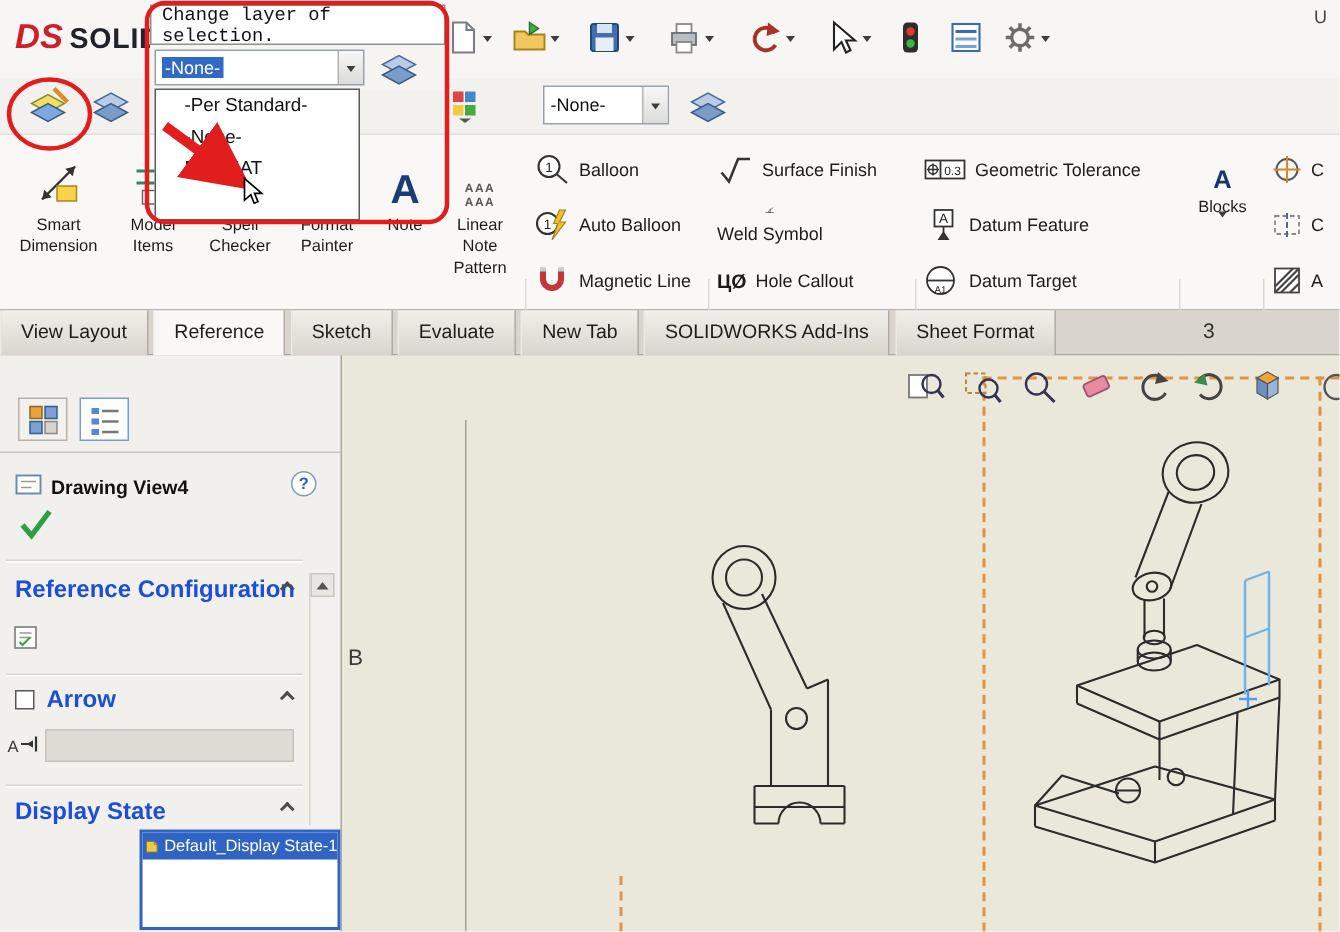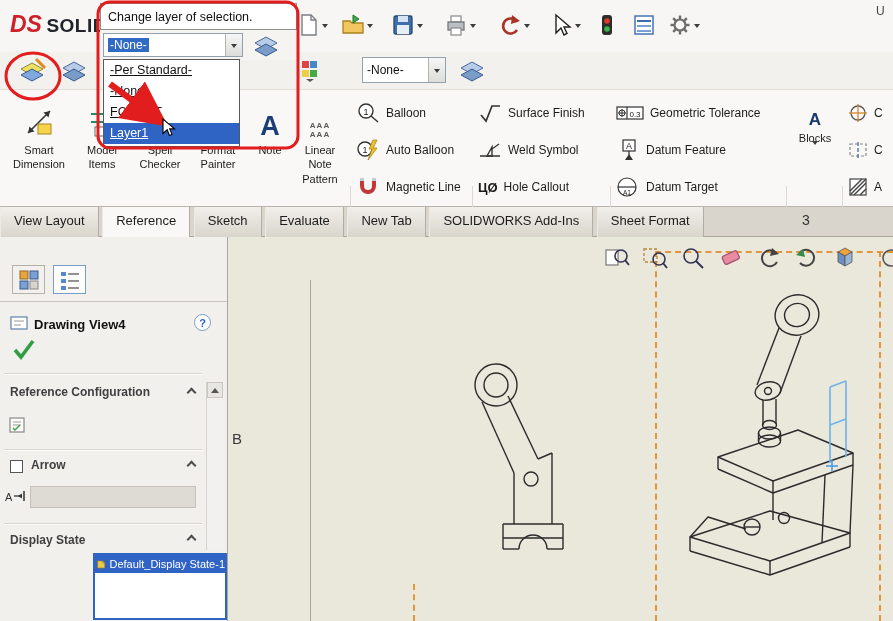--- a/index.html
+++ b/index.html
@@ -38,45 +38,45 @@
 .tab.active{background:#f9f8f6;}
 #zone3{position:absolute;left:802px;top:5px;font-size:14px;color:#2f2f2f;}
 
 #panel{position:absolute;left:0;top:237px;width:228px;height:384px;background:#f1f0ed;border-right:1px solid #aaa69d;font-size:12px;}
 .pmtab{position:absolute;top:28px;width:33px;height:29px;background:#f3f1ee;border:1px solid #b5b1a8;display:flex;align-items:center;justify-content:center;}
 .pmtab.active{background:#fdfdfc;border-color:#7a9cc8;}
 #pm-div{position:absolute;left:0;top:64px;width:227px;height:1px;background:#c8c4bc;}
 #pm-title{position:absolute;left:34px;top:80px;font-weight:bold;font-size:13px;color:#111;}
 #pm-help{position:absolute;left:194px;top:77px;width:17px;height:17px;border:1.5px solid #7a9cc4;border-radius:50%;background:#fff;color:#2a62c9;font-weight:bold;font-size:11px;display:flex;align-items:center;justify-content:center;}
 .etch{position:absolute;left:4px;width:198px;height:2px;border-top:1px solid #d8d5cf;border-bottom:1px solid #fdfdfc;}
-.sect-lbl{font-weight:bold;font-size:12px;color:#404040;}
+.sect-lbl{font-weight:bold;font-size:16px;color:#1d4ed8;}
 .chev{display:inline-block;width:7px;height:7px;border-left:2px solid #4c4c4c;border-top:2px solid #4c4c4c;transform:rotate(45deg);}
 .cbx{display:inline-block;width:13px;height:13px;background:#fff;border:1px solid #555;}
 .dis-input{position:absolute;background:#dedbd5;border:1px solid #c6c2bb;height:22px;}
 #pm-scroll{position:absolute;left:206px;top:145px;width:17px;height:168px;background:#f2f1ef;border-left:1px solid #d6d3cd;}
 .scroll-up{width:16px;height:16px;background:#e8e6e2;border:1px solid #c9c6c0;display:flex;align-items:center;justify-content:center;}
 .tri-up{width:0;height:0;border:4px solid transparent;border-bottom:5px solid #555;margin-top:-4px;}
 #ds-list{position:absolute;left:93px;top:316px;width:134px;height:67px;background:#fff;border:2px solid #2f63c4;}
 .ds-item{display:flex;align-items:center;gap:4px;height:18px;font-size:11px;padding-left:2px;white-space:nowrap;overflow:hidden;}
 .ds-item.selected{background:#2f63c4;color:#fff;}
 
 #canvas-bg{position:absolute;left:228px;top:237px;width:665px;height:384px;background:#eae7db;}
 #zoneB{position:absolute;left:232px;top:430px;font-size:15px;color:#3a3a3a;}
 #zline{position:absolute;left:310px;top:280px;width:1px;height:341px;background:#a8a593;}
 .dash-v{position:absolute;border-left:2px dashed #e2953f;width:0;}
 .dash-h{position:absolute;border-top:2px dashed #e2953f;height:0;}
 #hud{position:absolute;left:604px;top:246px;display:flex;gap:12px;}
 #hud > div{width:26px;height:24px;display:flex;align-items:center;justify-content:center;}
 
-#popup-tooltip{position:absolute;left:100px;top:3px;width:197px;height:27px;background:#fff;border:1px solid #8f8f8f;font-size:12.5px;color:#111;display:flex;align-items:center;padding-left:7px;z-index:40;}
+#popup-tooltip{position:absolute;left:100px;top:3px;width:197px;height:27px;background:#fff;border:1px solid #8f8f8f;font-size:12.5px;color:#111;display:flex;align-items:center;padding-left:7px;z-index:40;font-family:Liberation Mono, monospace;}
 #popup-strip{position:absolute;left:100px;top:30px;width:197px;height:30px;background:#f6f4f1;z-index:39;}
 #popup-combo{position:absolute;left:103px;top:33px;width:140px;height:24px;z-index:41;}
 #popup-licon{position:absolute;left:252px;top:33px;z-index:41;}
 #popup-list{position:absolute;left:103px;top:59px;width:137px;height:88px;background:#fff;border:1px solid #5a5a5a;z-index:41;font-size:12.5px;}
-.pl-item{height:21px;line-height:21px;padding-left:6px;color:#111;white-space:nowrap;text-decoration:underline;}
+.pl-item{height:21px;line-height:21px;padding-left:19px;color:#111;white-space:nowrap;}
 .pl-item.hl{background:#2f63c4;color:#fff;}
 #cursor{position:absolute;left:162px;top:118px;z-index:65;}
 #redink{position:absolute;left:0;top:0;z-index:60;pointer-events:none;}
 </style>
 </head>
 <body>
 
 <div id="app">
 
   <div id="topbar">
@@ -283,21 +283,21 @@
     </div>
 
     <div class="vsep" style="left:472px;"></div>
 
     <div class="smallitem" style="left:478px;top:10px;">
       <svg width="24" height="22" viewBox="0 0 24 22">
           <polyline points="3,13 8,19 14,4 22,4" fill="none" stroke="#333" stroke-width="1.7"></polyline>
         </svg>
       <span>Surface Finish</span>
     </div>
-    <div class="smallitem" style="left:478px;top:47px;">
+    <div class="smallitem" style="left:478px;top:47px;flex-direction:column;">
       <svg width="24" height="22" viewBox="0 0 24 22">
           <line x1="2" y1="17" x2="22" y2="17" stroke="#333" stroke-width="1.5"></line>
           <path d="M9,17 L14,8 L14,17 Z" fill="none" stroke="#333" stroke-width="1.4"></path>
           <line x1="14" y1="10" x2="21" y2="5" stroke="#333" stroke-width="1.3"></line>
         </svg>
       <span>Weld Symbol</span>
     </div>
     <div class="smallitem" style="left:478px;top:84px;">
       <span class="holeco">ЦØ</span>
       <span>Hole Callout</span>
@@ -609,21 +609,20 @@
   <div id="popup-licon">
     <svg width="30" height="26" viewBox="0 0 30 26">
         <path d="M3,10 L14,4 L25,10 L14,16 Z" fill="#b8cce8" stroke="#4a6a9a" stroke-width="1"></path>
         <path d="M3,17 L14,11 L25,17 L14,23 Z" fill="#7a9cc8" stroke="#3a5a8a" stroke-width="1"></path>
       </svg>
   </div>
   <div id="popup-list">
     <div class="pl-item">-Per Standard-</div>
     <div class="pl-item">-None-</div>
     <div class="pl-item">FORMAT</div>
-    <div class="pl-item hl">Layer1</div>
   </div>
   <svg id="cursor" width="14" height="19" viewBox="0 0 14 19">
     <path d="M1,1 L1,15.5 L5.2,11.8 L7.4,17.5 L10,16.4 L7.7,10.9 L12.5,10.9 Z" fill="#fff" stroke="#000" stroke-width="1.1"></path>
   </svg>
 
   <svg id="redink" width="893" height="230" viewBox="0 0 893 230">
     <defs>
       <marker id="ah" markerWidth="7" markerHeight="7" refX="4.5" refY="3.5" orient="auto">
           <path d="M0,0 L7,3.5 L0,7 Z" fill="#e11d1d"></path>
         </marker>

